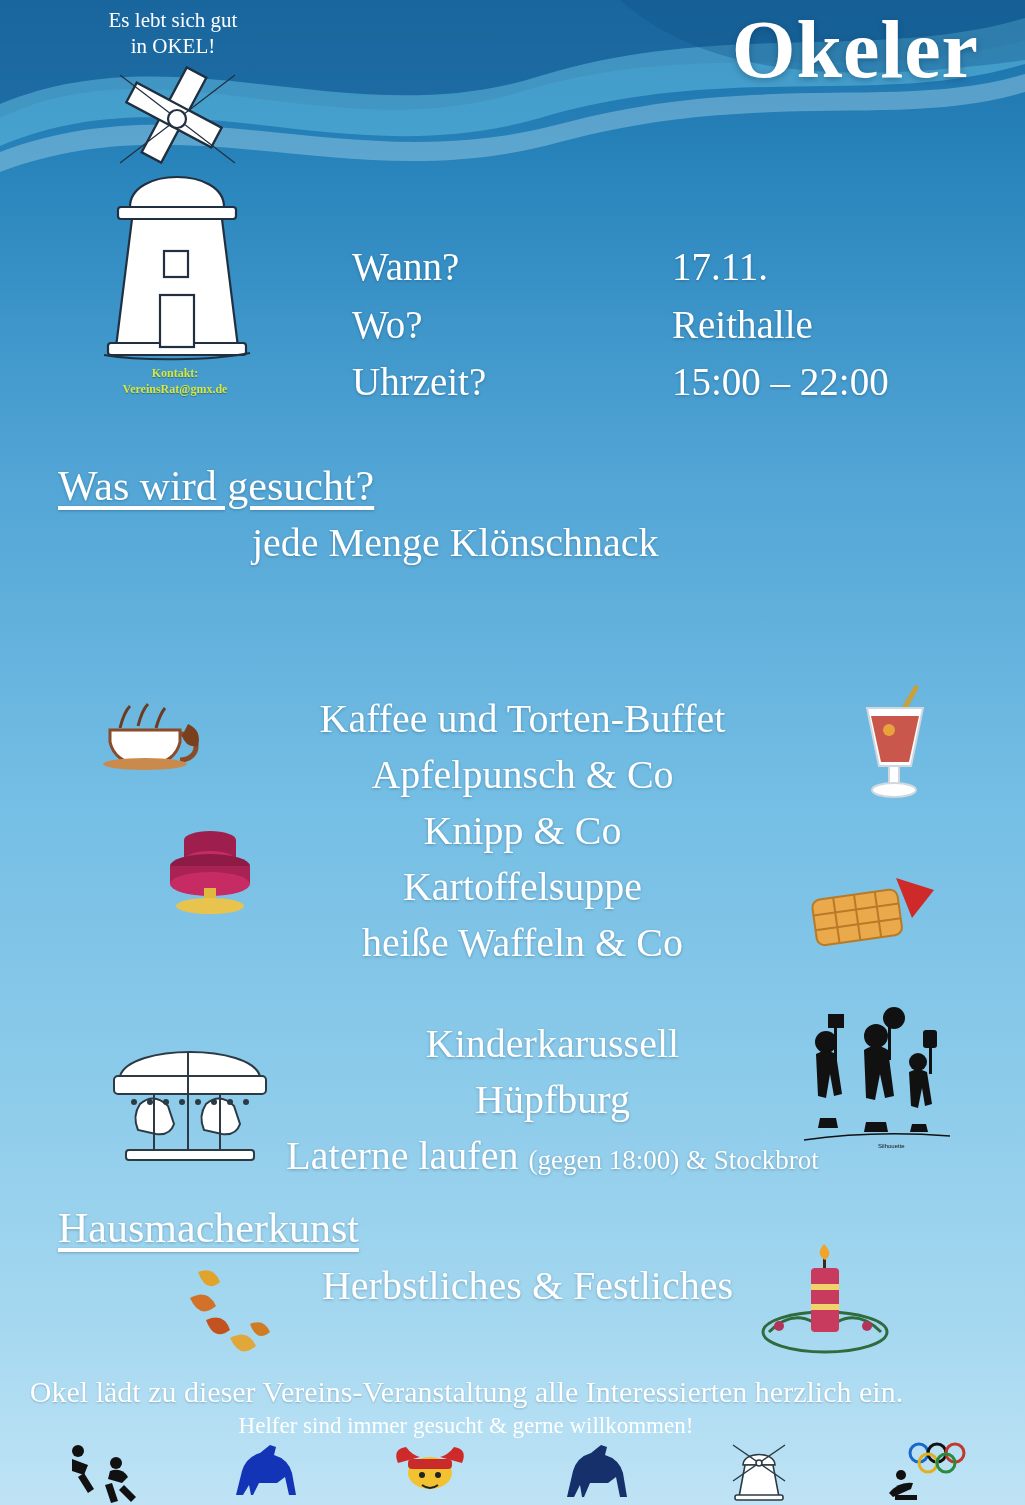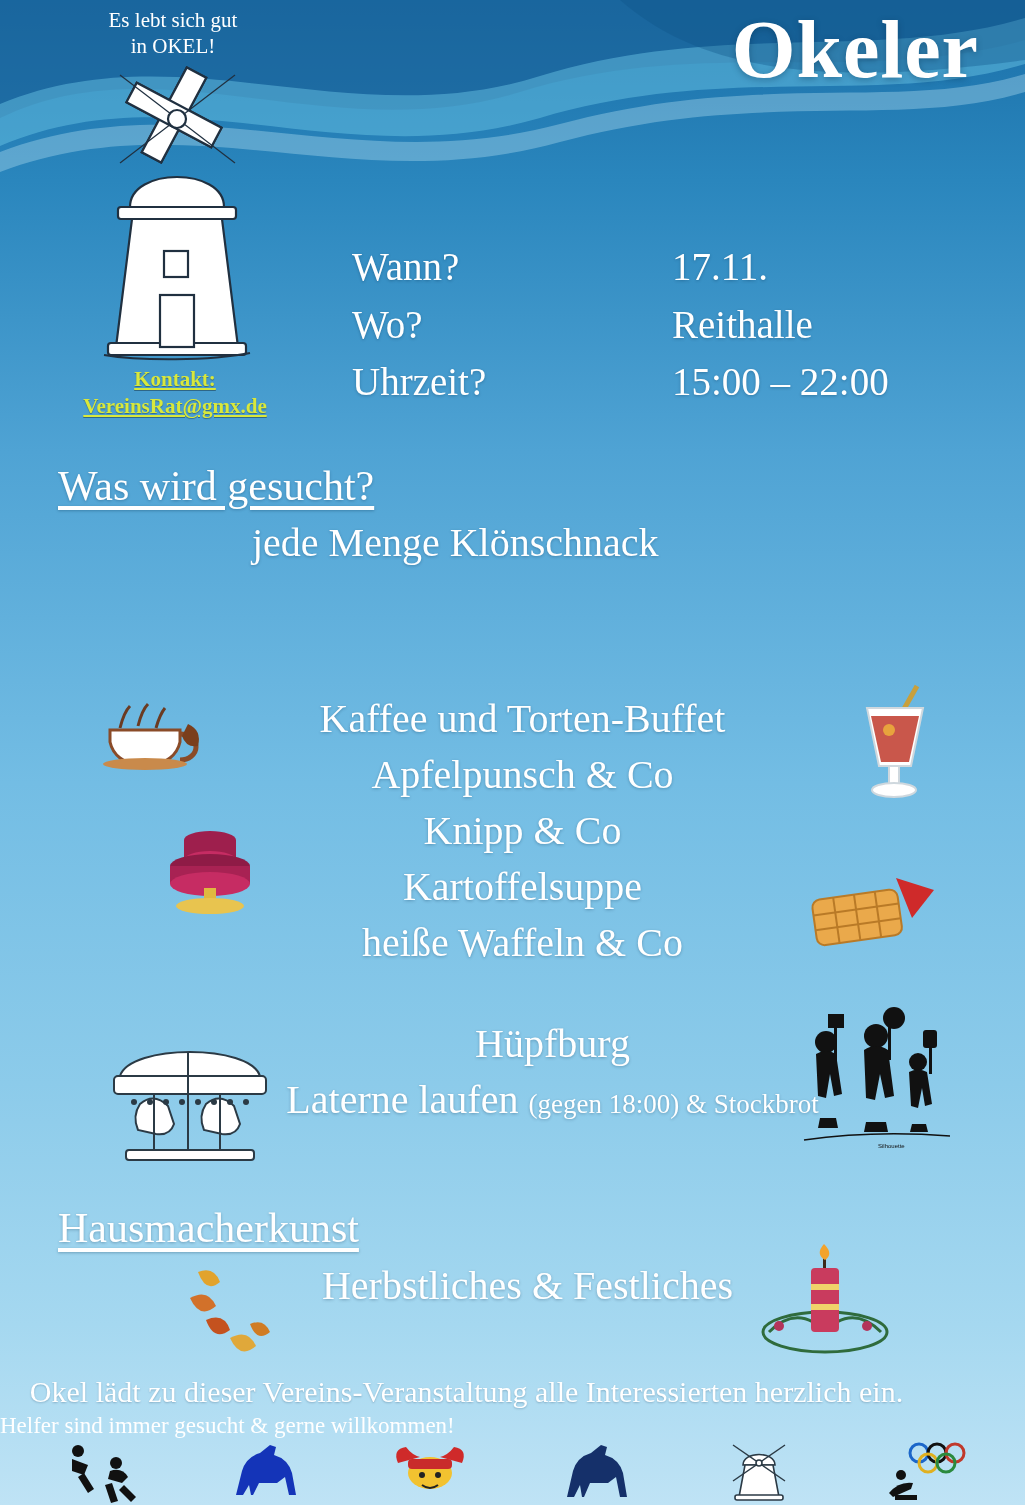--- a/index.html
+++ b/index.html
@@ -42,26 +42,25 @@
     top: 55px;
     width: 230px;
     height: 310px;
   }
   .contact {
     position: absolute;
     left: 40px;
     top: 366px;
     width: 270px;
     text-align: center;
-    font-size: 21px;
+    font-size: 12px;
     line-height: 1.3;
     color: #d8e83c;
     font-weight: bold;
     text-shadow: 0 1px 1px rgba(0,0,0,.35);
-    text-decoration: underline;
   }
   .title {
     position: absolute;
     right: 46px;
     top: 8px;
     text-align: right;
     font-size: 82px;
     line-height: 1.02;
     font-weight: bold;
     color: #ffffff;
@@ -145,20 +144,21 @@
     width: 933px;
     text-align: center;
     font-size: 30px;
     color: #ffffff;
     text-shadow: 0 1px 2px rgba(0,40,70,.25);
   }
   .footer-sub {
     position: absolute;
     left: 0; top: 1413px;
     width: 932px;
+    text-align: center;
     font-size: 23px;
     color: #ffffff;
   }
   .footer-icons {
     position: absolute;
     left: 0; top: 1438px;
     width: 1025px;
     height: 67px;
     display: flex;
     align-items: flex-end;
@@ -313,20 +313,21 @@
           <line x1="14" y1="64" x2="100" y2="64"></line>
           <line x1="36" y1="34" x2="36" y2="80"></line>
           <line x1="57" y1="34" x2="57" y2="80"></line>
           <line x1="78" y1="34" x2="78" y2="80"></line>
         </g>
       </g>
     </svg>
   </div>
 
   <div id="aufregend-body">
+    <div class="body-line">Kinderkarussell</div>
     <div class="body-line">Hüpfburg</div>
     <div class="body-line">
       <span>Laterne laufen</span>
       <span class="small-inline">(gegen 18:00) &amp; Stockbrot</span>
     </div>
   </div>
 
   <div class="icon-abs" id="icon-carousel">
     <svg viewBox="0 0 180 145" width="180" height="145">
       <g fill="#ffffff" stroke="#2b3a45" stroke-width="2">

